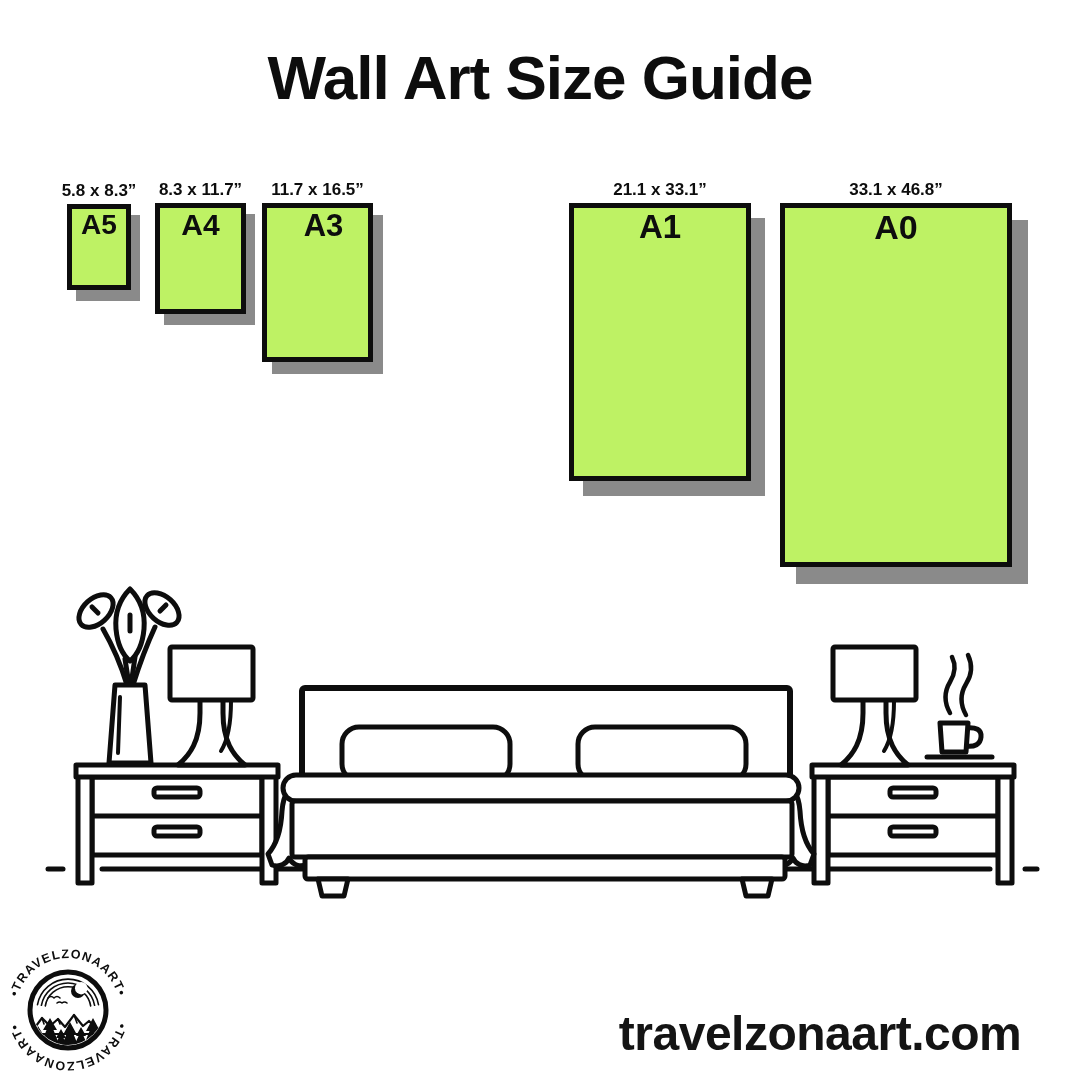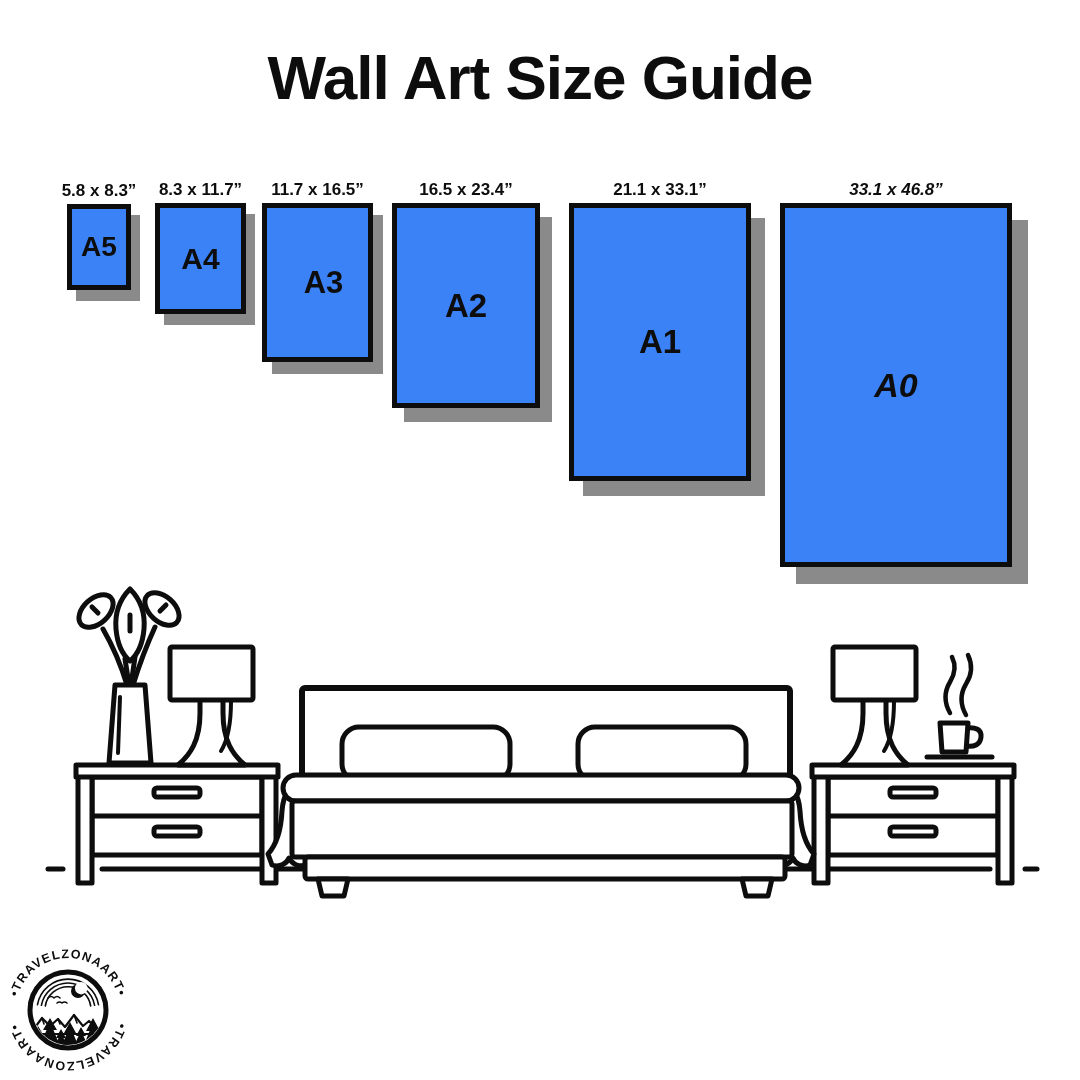--- a/index.html
+++ b/index.html
@@ -5,22 +5,22 @@
   html,body{margin:0;padding:0;background:#fff;}
   .canvas{
     position:relative;width:1080px;height:1080px;background:#ffffff;
     font-family:"Liberation Sans",sans-serif;color:#0d0d0d;overflow:hidden;
   }
   .title{
     position:absolute;left:0;top:42px;width:1080px;margin:0;text-align:center;
     font-size:62px;font-weight:800;letter-spacing:-1px;color:#0d0d0d;
   }
   .paper{
-    position:absolute;box-sizing:border-box;border:5px solid #0d0d0d;background:#3b82f6;
-    display:flex;align-items:center;justify-content:center;font-weight:700;color:#0d0d0d;
+    position:absolute;box-sizing:border-box;border:5px solid #0d0d0d;background:#bef264;
+    display:flex;align-items:flex-start;justify-content:center;font-weight:700;color:#0d0d0d;
   }
   .dim{
     position:absolute;bottom:calc(100% + 8px);left:50%;transform:translateX(-50%);
     font-size:17px;font-weight:700;white-space:nowrap;color:#0d0d0d;
   }
   .website{
     position:absolute;left:560px;top:1006px;width:520px;text-align:center;
     font-size:48px;font-weight:800;letter-spacing:-0.5px;color:#141414;
   }
   .scene-svg{position:absolute;left:40px;top:585px;}
@@ -44,29 +44,25 @@
     <span>A5</span>
   </div>
   <div class="paper" style="left:155px;top:203px;width:91px;height:111px;font-size:30px;box-shadow:9px 11px 0 #8a8a8a;">
     <div class="dim">8.3 x 11.7”</div>
     <span>A4</span>
   </div>
   <div class="paper" style="left:262px;top:203px;width:111px;height:159px;font-size:31px;box-shadow:10px 12px 0 #8a8a8a;padding-left:12px;">
     <div class="dim">11.7 x 16.5”</div>
     <span>A3</span>
   </div>
-  <div class="paper" style="left:392px;top:203px;width:148px;height:205px;font-size:33px;box-shadow:12px 14px 0 #8a8a8a;">
-    <div class="dim">16.5 x 23.4”</div>
-    <span>A2</span>
-  </div>
   <div class="paper" style="left:569px;top:203px;width:182px;height:278px;font-size:33px;box-shadow:14px 15px 0 #8a8a8a;">
     <div class="dim">21.1 x 33.1”</div>
     <span>A1</span>
   </div>
-  <div class="paper" style="left:780px;top:203px;width:232px;height:364px;font-size:34px;box-shadow:16px 17px 0 #8a8a8a;font-style:italic;">
+  <div class="paper" style="left:780px;top:203px;width:232px;height:364px;font-size:34px;box-shadow:16px 17px 0 #8a8a8a;">
     <div class="dim">33.1 x 46.8”</div>
     <span>A0</span>
   </div>
 
   <svg class="scene-svg" width="1000" height="315" viewBox="0 0 1000 315">
 
     <g>
       <line class="ln" x1="8" y1="284" x2="23" y2="284"></line>
       <line class="ln" x1="62" y1="284" x2="950" y2="284"></line>
       <line class="ln" x1="985" y1="284" x2="997" y2="284"></line>
@@ -181,14 +177,15 @@
         <rect x="34" y="118" width="44" height="3.2"></rect>
           <rect x="82" y="118" width="14" height="3.2"></rect>
         <rect x="24" y="124" width="20" height="3.2"></rect>
           <rect x="50" y="124" width="40" height="3.2"></rect>
         <rect x="40" y="130" width="34" height="3.2"></rect>
       </g>
     </g>
     <circle cx="60" cy="76" r="38" fill="none" stroke="#0d0d0d" stroke-width="5"></circle>
   </svg>
 
+  <div class="website">travelzonaart.com</div>
 
 </div>
 
 </body></html>

